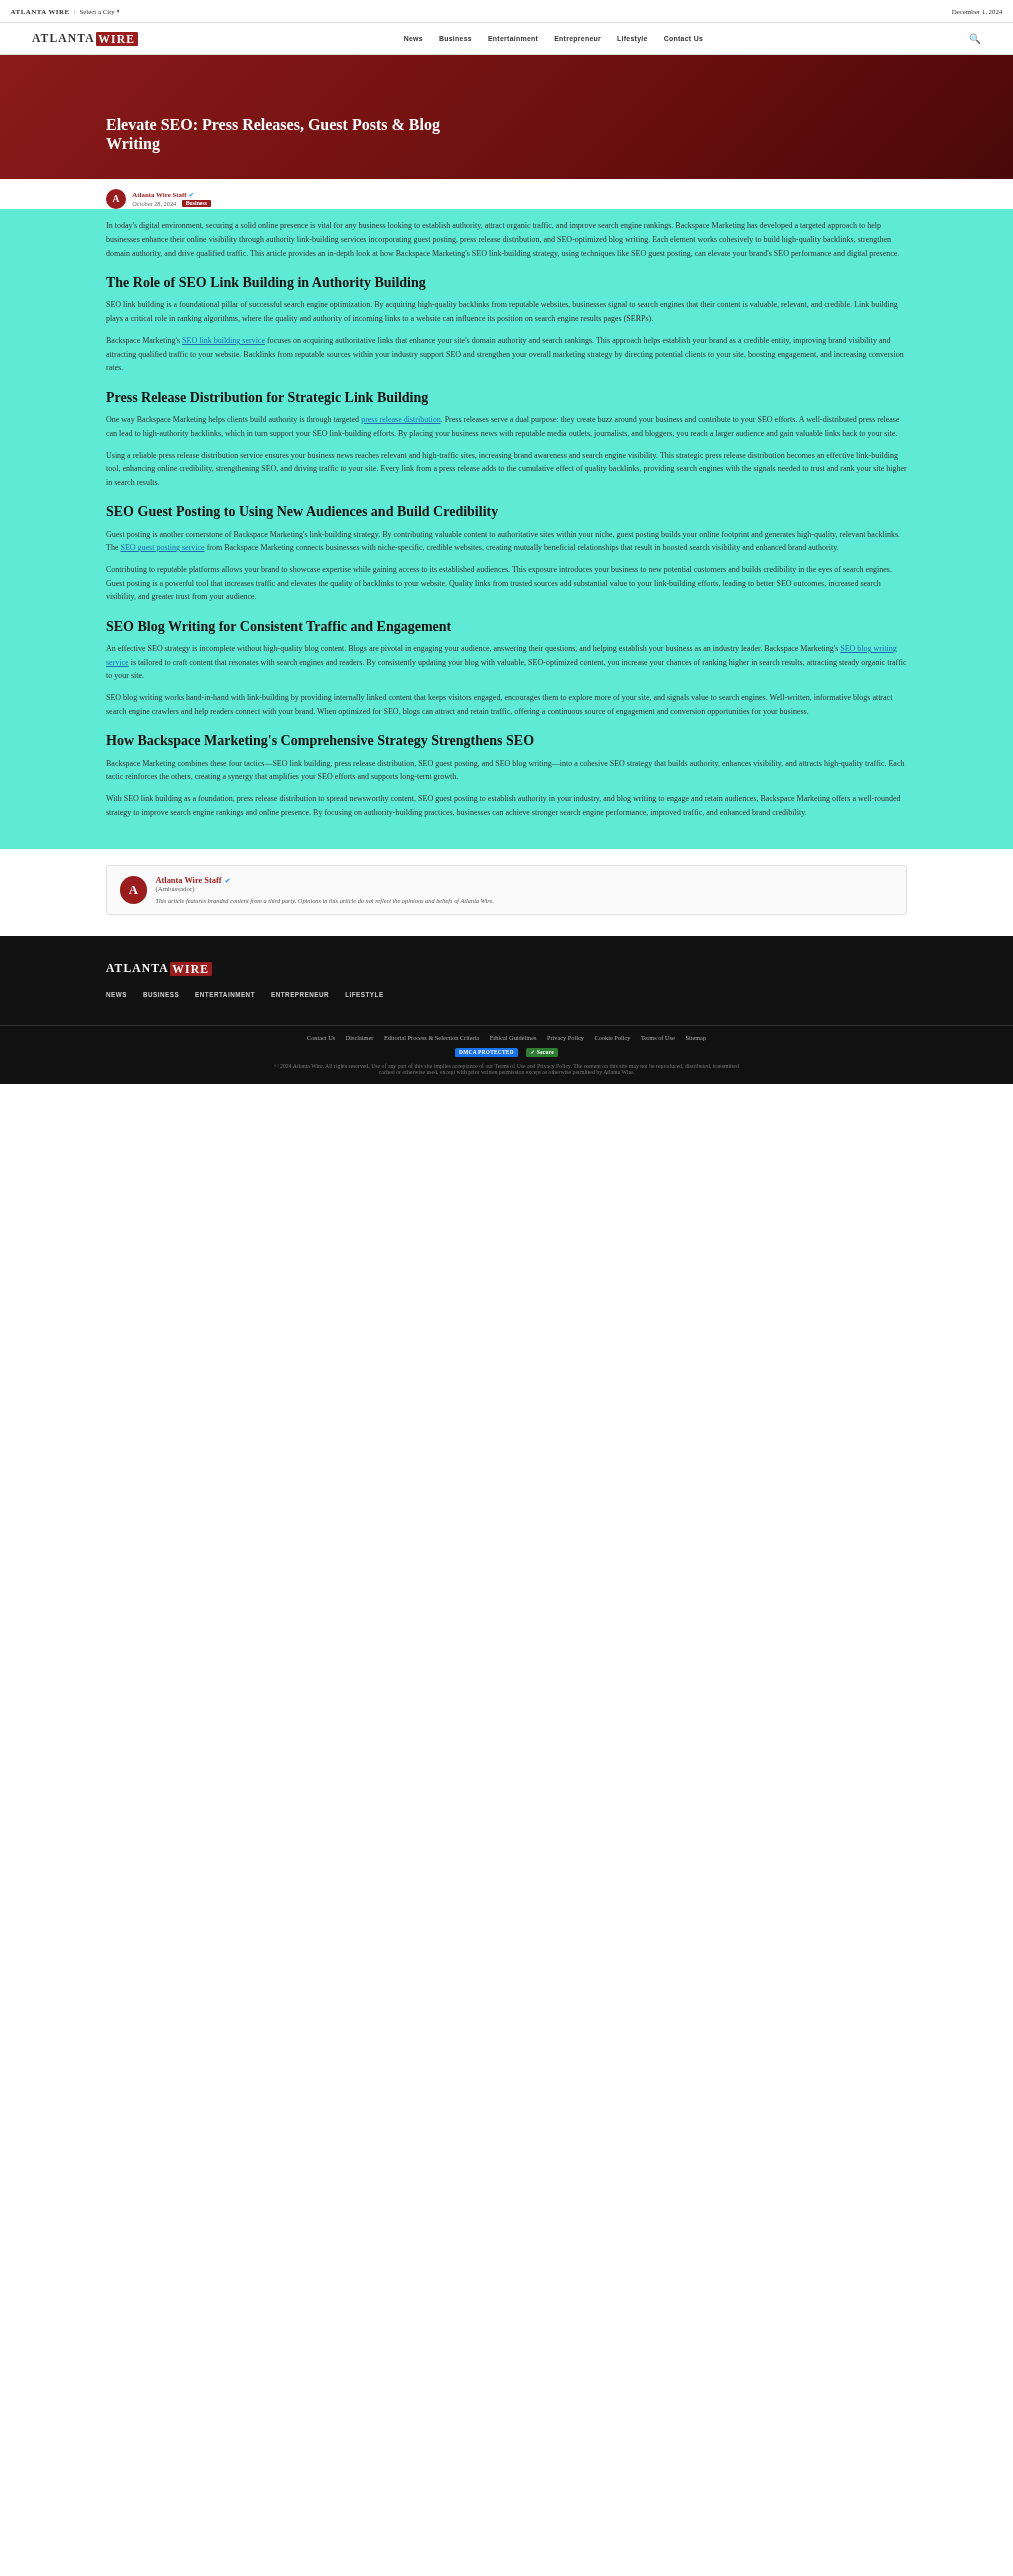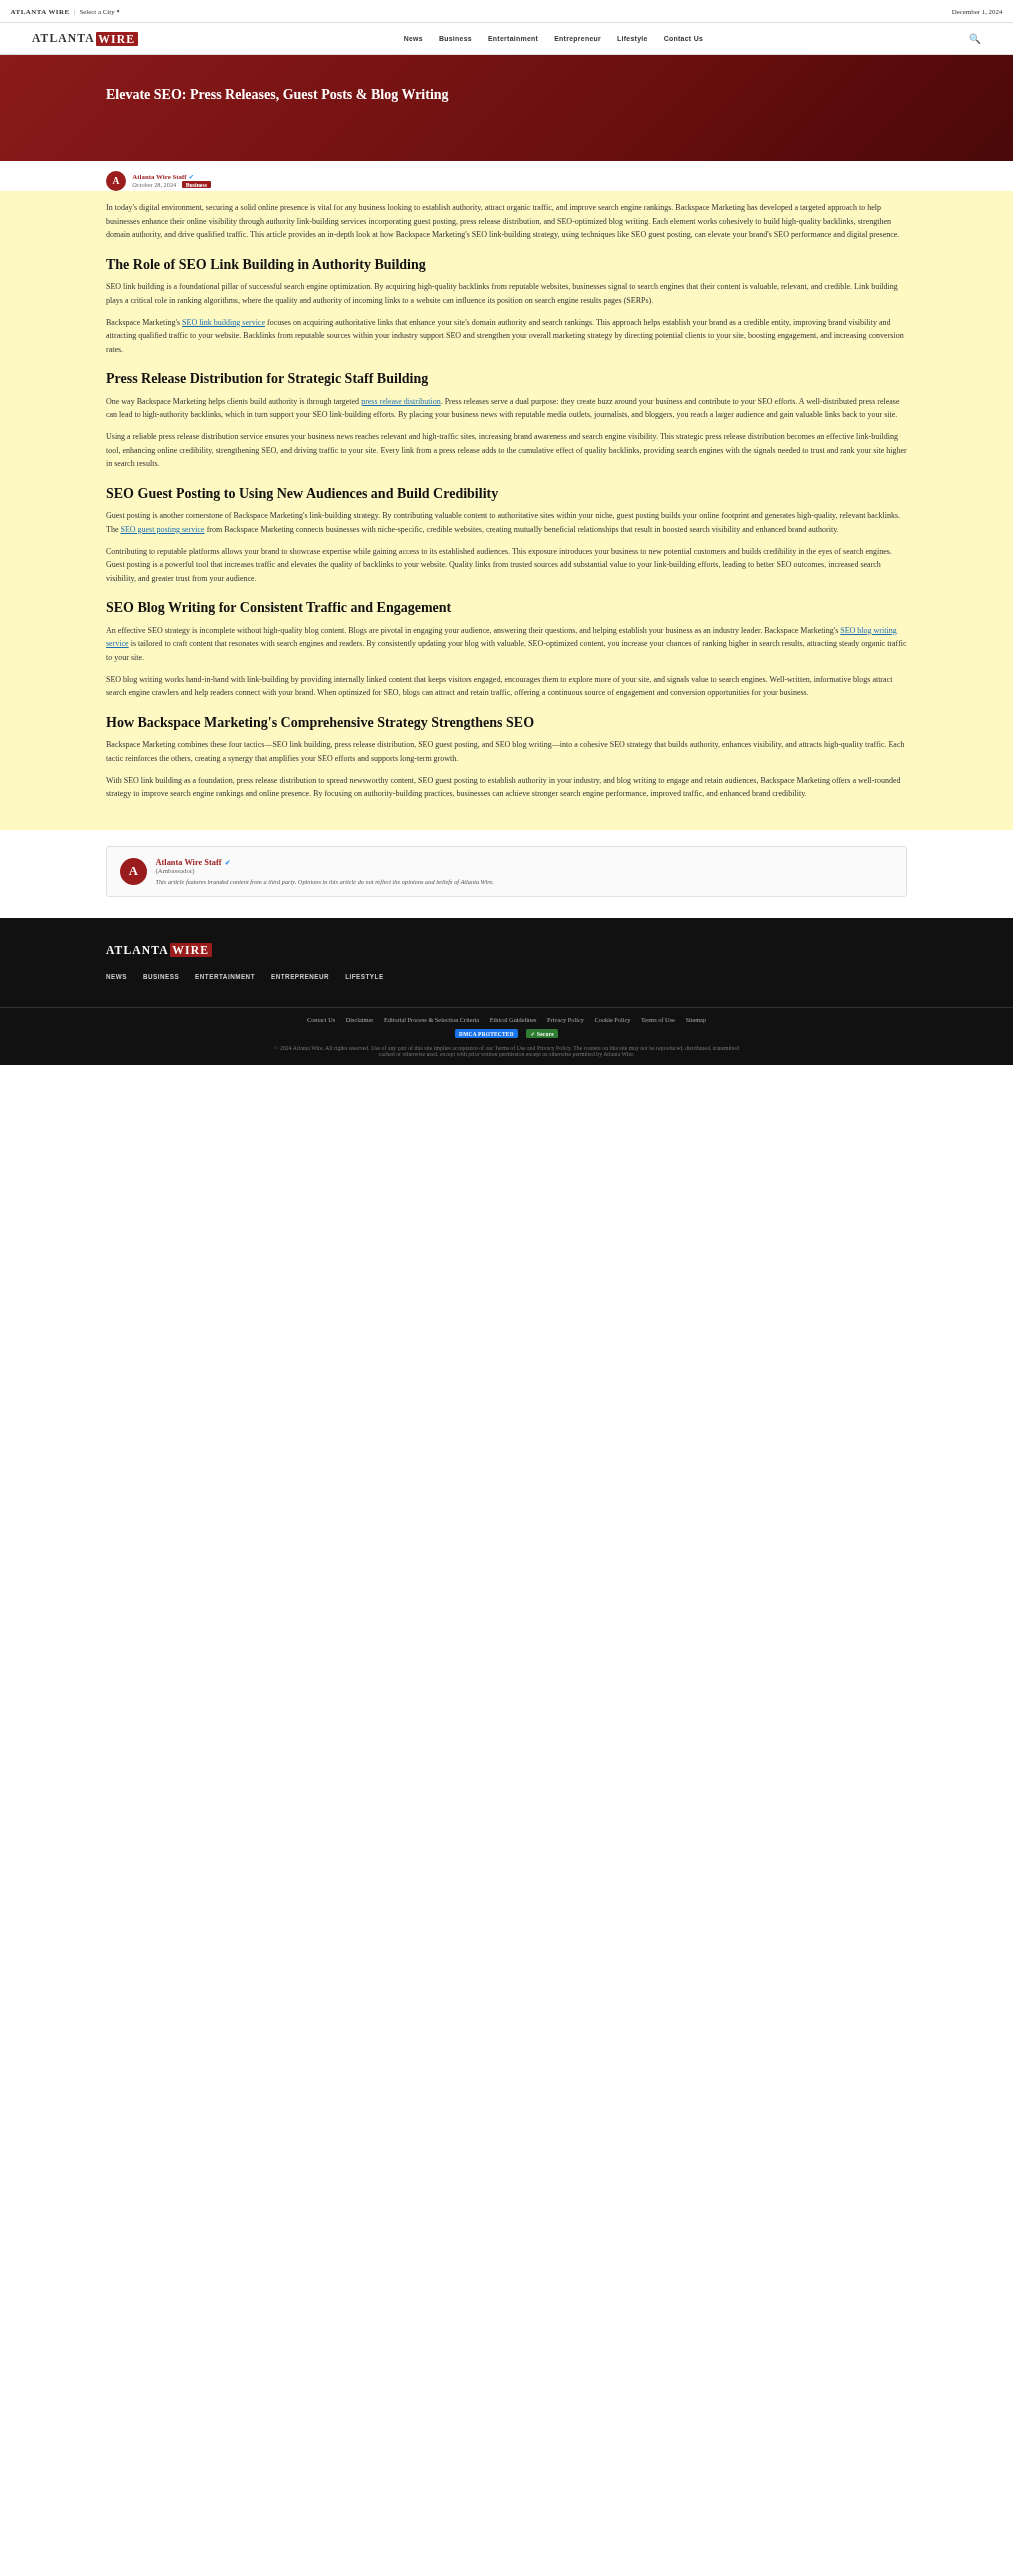--- a/index.html
+++ b/index.html
@@ -33,42 +33,42 @@
     .nav-link { font-family: Arial, sans-serif; font-size: 6.9px; font-weight: 600; color: #333; text-decoration: none; letter-spacing: 0.3px; cursor: pointer; }
     .nav-search { font-size: 9.5px; cursor: pointer; color: #333; }
 
     
     .hero {
       background: linear-gradient(135deg, #8b1a1a 0%, #6b0f0f 60%, #4a0808 100%);
       padding: 32px 106px 26px 106px;
       min-height: 106px;
     }
     .hero h1 {
-      font-family: Georgia, serif; font-size: 14px; font-weight: bold;
-      color: #fff; line-height: 1.2; max-width: 369px;
+      font-family: Georgia, serif; font-size: 16px; font-weight: bold;
+      color: #fff; line-height: 1.2; max-width: 369px; margin-top: 28px;
     }
 
     
     .article-meta {
       display: flex; align-items: center; gap: 6.3px;
       padding: 9.5px 106px 0 106px; background: #fff;
     }
     .avatar-circle {
       width: 20px; height: 20px; border-radius: 50%;
       background: #9b1c1c; display: flex; align-items: center; justify-content: center;
       color: #fff; font-size: 9.5px; font-weight: bold; flex-shrink: 0;
     }
     .meta-info { display: flex; flex-direction: column; gap: 1.6px; }
     .author-name { font-size: 6.9px; font-weight: bold; color: #9b1c1c; display: flex; align-items: center; gap: 2.1px; }
     .author-check { color: #3b99fc; font-size: 6.3px; }
     .meta-date-cat { display: flex; align-items: center; gap: 5.3px; font-size: 6.3px; color: #666; }
     .meta-cat { background: #9b1c1c; color: #fff; padding: 0.5px 4.2px; border-radius: 1.1px; font-size: 5.8px; font-weight: bold; }
 
     
-    .article-content { padding: 10.6px 106px 21px 106px; background: #fef9c3; max-width: 1013px; }
+    .article-content { padding: 10.6px 106px 21px 106px; background: #5eead4; max-width: 1013px; }
     .article-content p { font-size: 8px; line-height: 1.7; color: #333; margin-bottom: 8.4px; }
     .article-content h2 { font-family: Georgia, serif; font-size: 14px; font-weight: bold; color: #111; margin: 14.8px 0 7.4px 0; }
     .article-content a { color: #1a6db5; text-decoration: underline; }
 
     
     .author-box {
       margin: 16px 106px 21px 106px;
       border: 0.5px solid #e0e0e0; border-radius: 3.2px;
       padding: 10.6px 12.7px; display: flex; align-items: flex-start; gap: 8.4px;
       background: #fafafa;
@@ -169,21 +169,21 @@
 
 <div class="article-content">
   <p>In today's digital environment, securing a solid online presence is vital for any business looking to establish authority, attract organic traffic, and improve search engine rankings. Backspace Marketing has developed a targeted approach to help businesses enhance their online visibility through authority link-building services incorporating guest posting, press release distribution, and SEO-optimized blog writing. Each element works cohesively to build high-quality backlinks, strengthen domain authority, and drive qualified traffic. This article provides an in-depth look at how Backspace Marketing's SEO link-building strategy, using techniques like SEO guest posting, can elevate your brand's SEO performance and digital presence.</p>
 
   <h2>The Role of SEO Link Building in Authority Building</h2>
   <p>SEO link building is a foundational pillar of successful search engine optimization. By acquiring high-quality backlinks from reputable websites, businesses signal to search engines that their content is valuable, relevant, and credible. Link building plays a critical role in ranking algorithms, where the quality and authority of incoming links to a website can influence its position on search engine results pages (SERPs).</p>
   <p>
     <span>Backspace Marketing's </span><a href="#">SEO link building service</a><span> focuses on acquiring authoritative links that enhance your site's domain authority and search rankings. This approach helps establish your brand as a credible entity, improving brand visibility and attracting qualified traffic to your website. Backlinks from reputable sources within your industry support SEO and strengthen your overall marketing strategy by directing potential clients to your site, boosting engagement, and increasing conversion rates.</span>
   </p>
 
-  <h2>Press Release Distribution for Strategic Staff Building</h2>
+  <h2>Press Release Distribution for Strategic Link Building</h2>
   <p>
     <span>One way Backspace Marketing helps clients build authority is through targeted </span><a href="#">press release distribution</a><span>. Press releases serve a dual purpose: they create buzz around your business and contribute to your SEO efforts. A well-distributed press release can lead to high-authority backlinks, which in turn support your SEO link-building efforts. By placing your business news with reputable media outlets, journalists, and bloggers, you reach a larger audience and gain valuable links back to your site.</span>
   </p>
   <p>Using a reliable press release distribution service ensures your business news reaches relevant and high-traffic sites, increasing brand awareness and search engine visibility. This strategic press release distribution becomes an effective link-building tool, enhancing online credibility, strengthening SEO, and driving traffic to your site. Every link from a press release adds to the cumulative effect of quality backlinks, providing search engines with the signals needed to trust and rank your site higher in search results.</p>
 
   <h2>SEO Guest Posting to Using New Audiences and Build Credibility</h2>
   <p>
     <span>Guest posting is another cornerstone of Backspace Marketing's link-building strategy. By contributing valuable content to authoritative sites within your niche, guest posting builds your online footprint and generates high-quality, relevant backlinks. The </span><a href="#">SEO guest posting service</a><span> from Backspace Marketing connects businesses with niche-specific, credible websites, creating mutually beneficial relationships that result in boosted search visibility and enhanced brand authority.</span>
   </p>
   <p>Contributing to reputable platforms allows your brand to showcase expertise while gaining access to its established audiences. This exposure introduces your business to new potential customers and builds credibility in the eyes of search engines. Guest posting is a powerful tool that increases traffic and elevates the quality of backlinks to your website. Quality links from trusted sources add substantial value to your link-building efforts, leading to better SEO outcomes, increased search visibility, and greater trust from your audience.</p>

